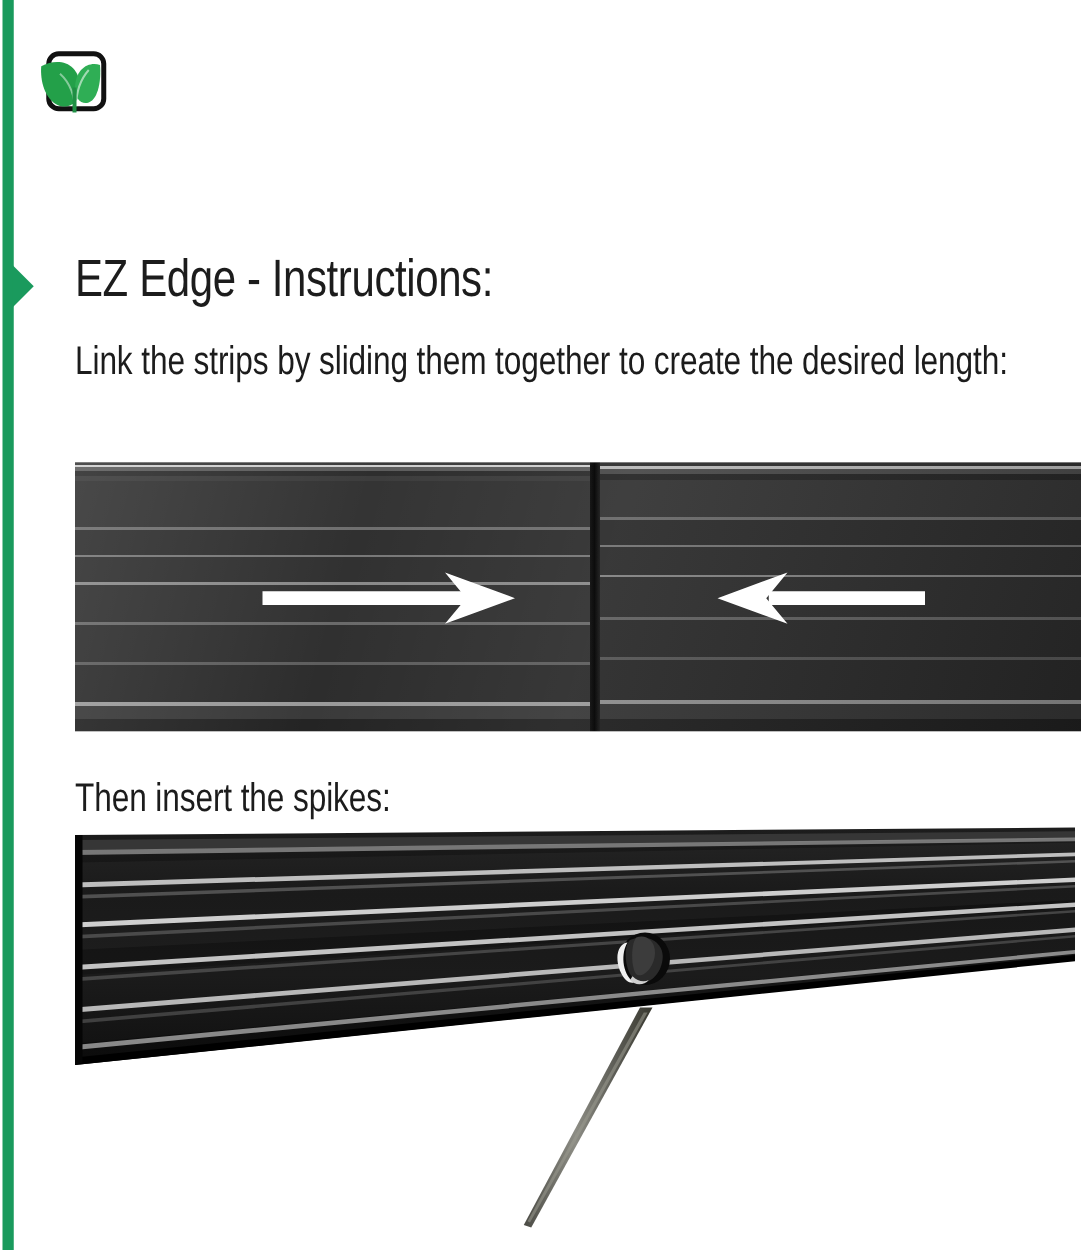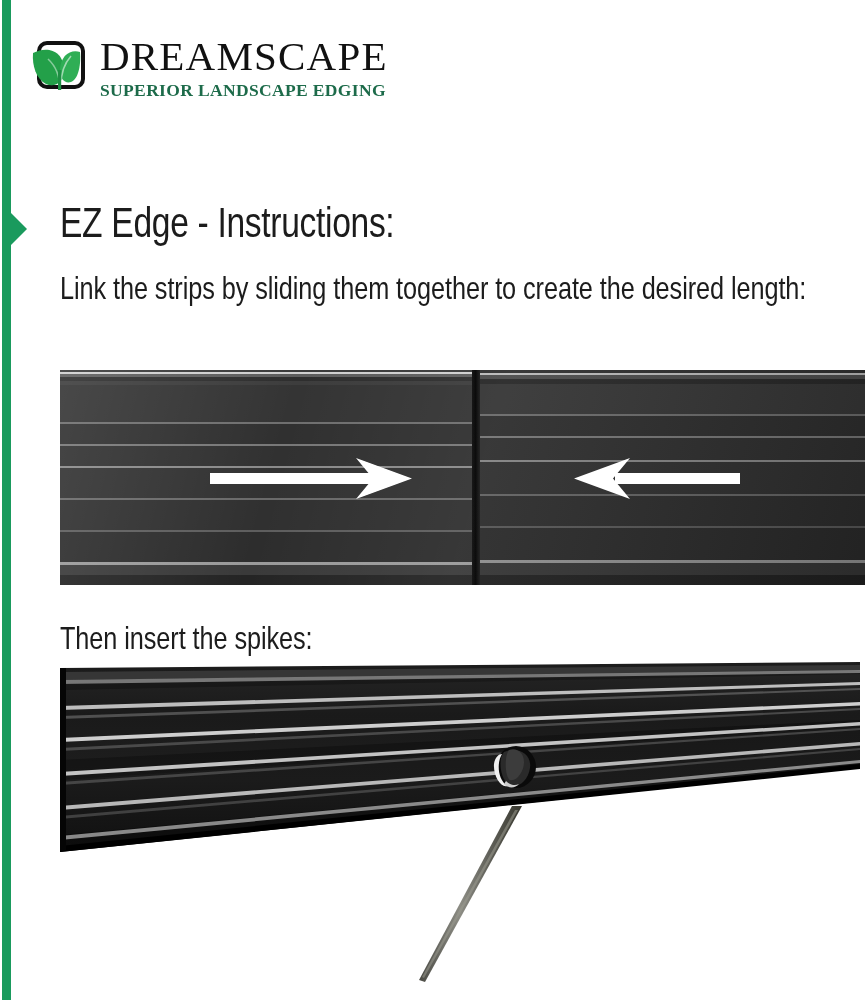--- a/index.html
+++ b/index.html
@@ -236,24 +236,20 @@
     <div class="logo-mark">
       <svg width="58" height="60" viewBox="0 0 58 60" xmlns="http://www.w3.org/2000/svg">
         <rect x="9" y="5" width="44" height="44" rx="8" ry="8" fill="none" stroke="#111111" stroke-width="4"></rect>
         <path d="M3 15 C16 8 34 11 34 33 C34 44 25 50 16 46 C6 41 2 27 3 15 Z" fill="#23a049"></path>
         <path d="M50 14 C41 11 30 17 30 33 C30 41 35 46 41 44 C49 41 51 25 50 14 Z" fill="#2fae55"></path>
         <path d="M31 47 C31 38 33 27 41 18" fill="none" stroke="#ffffff" stroke-width="1.6" opacity="0.55"></path>
         <path d="M30 52 C30 42 28 30 18 21" fill="none" stroke="#ffffff" stroke-width="1.6" opacity="0.45"></path>
         <rect x="28" y="32" width="3.2" height="20" fill="#1f8f44"></rect>
       </svg>
     </div>
-    <div class="logo-text">
-      <div class="brand-name">DREAMSCAPE</div>
-      <div class="brand-tagline">SUPERIOR LANDSCAPE EDGING</div>
-    </div>
   </div>
 
   <div class="title">EZ Edge - Instructions:</div>
   <div class="subcopy">Link the strips by sliding them together to create the desired length:</div>
   <div class="subcopy2">Then insert the spikes:</div>
 
   <div class="photo-strips">
     <div class="panel panel-left"></div>
     <div class="panel panel-right"></div>
     <div class="panel-seam"></div>

